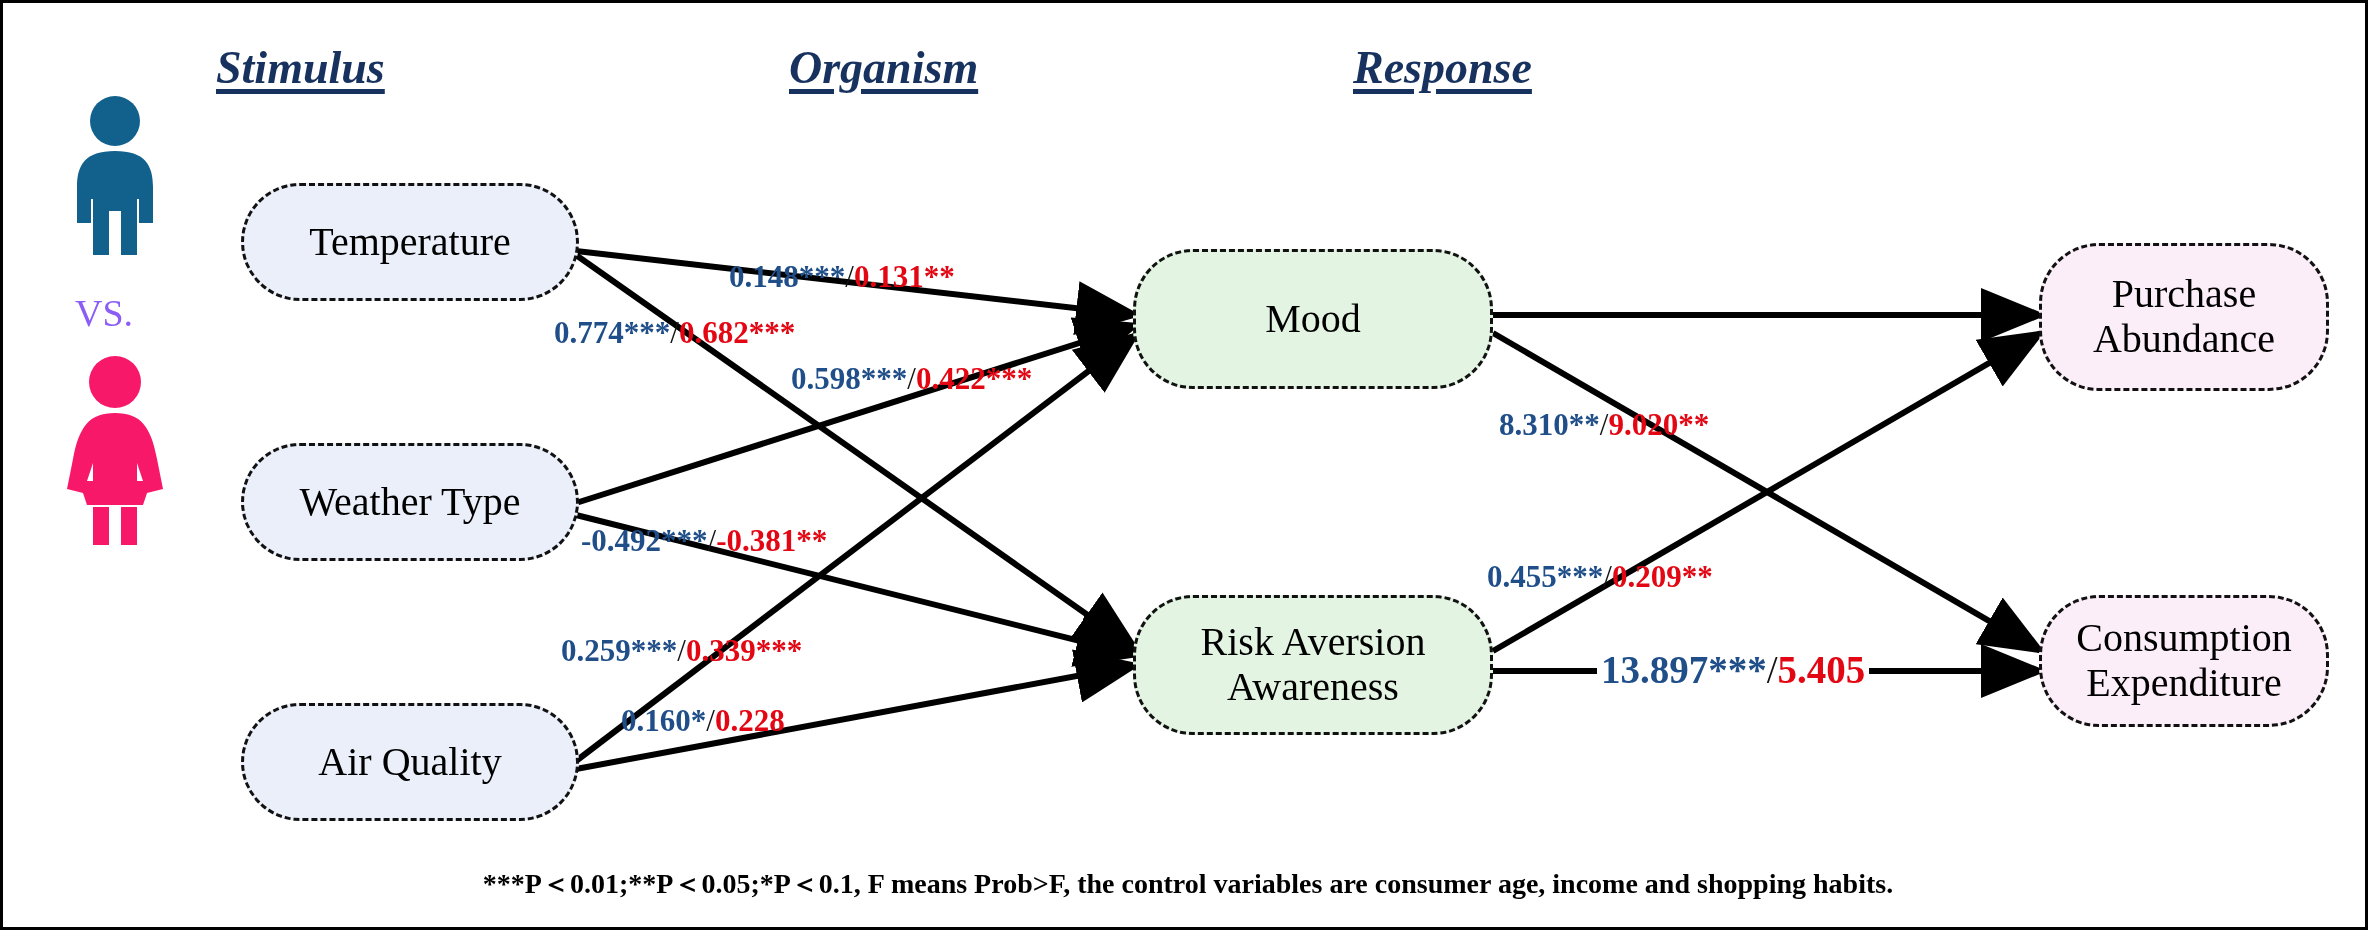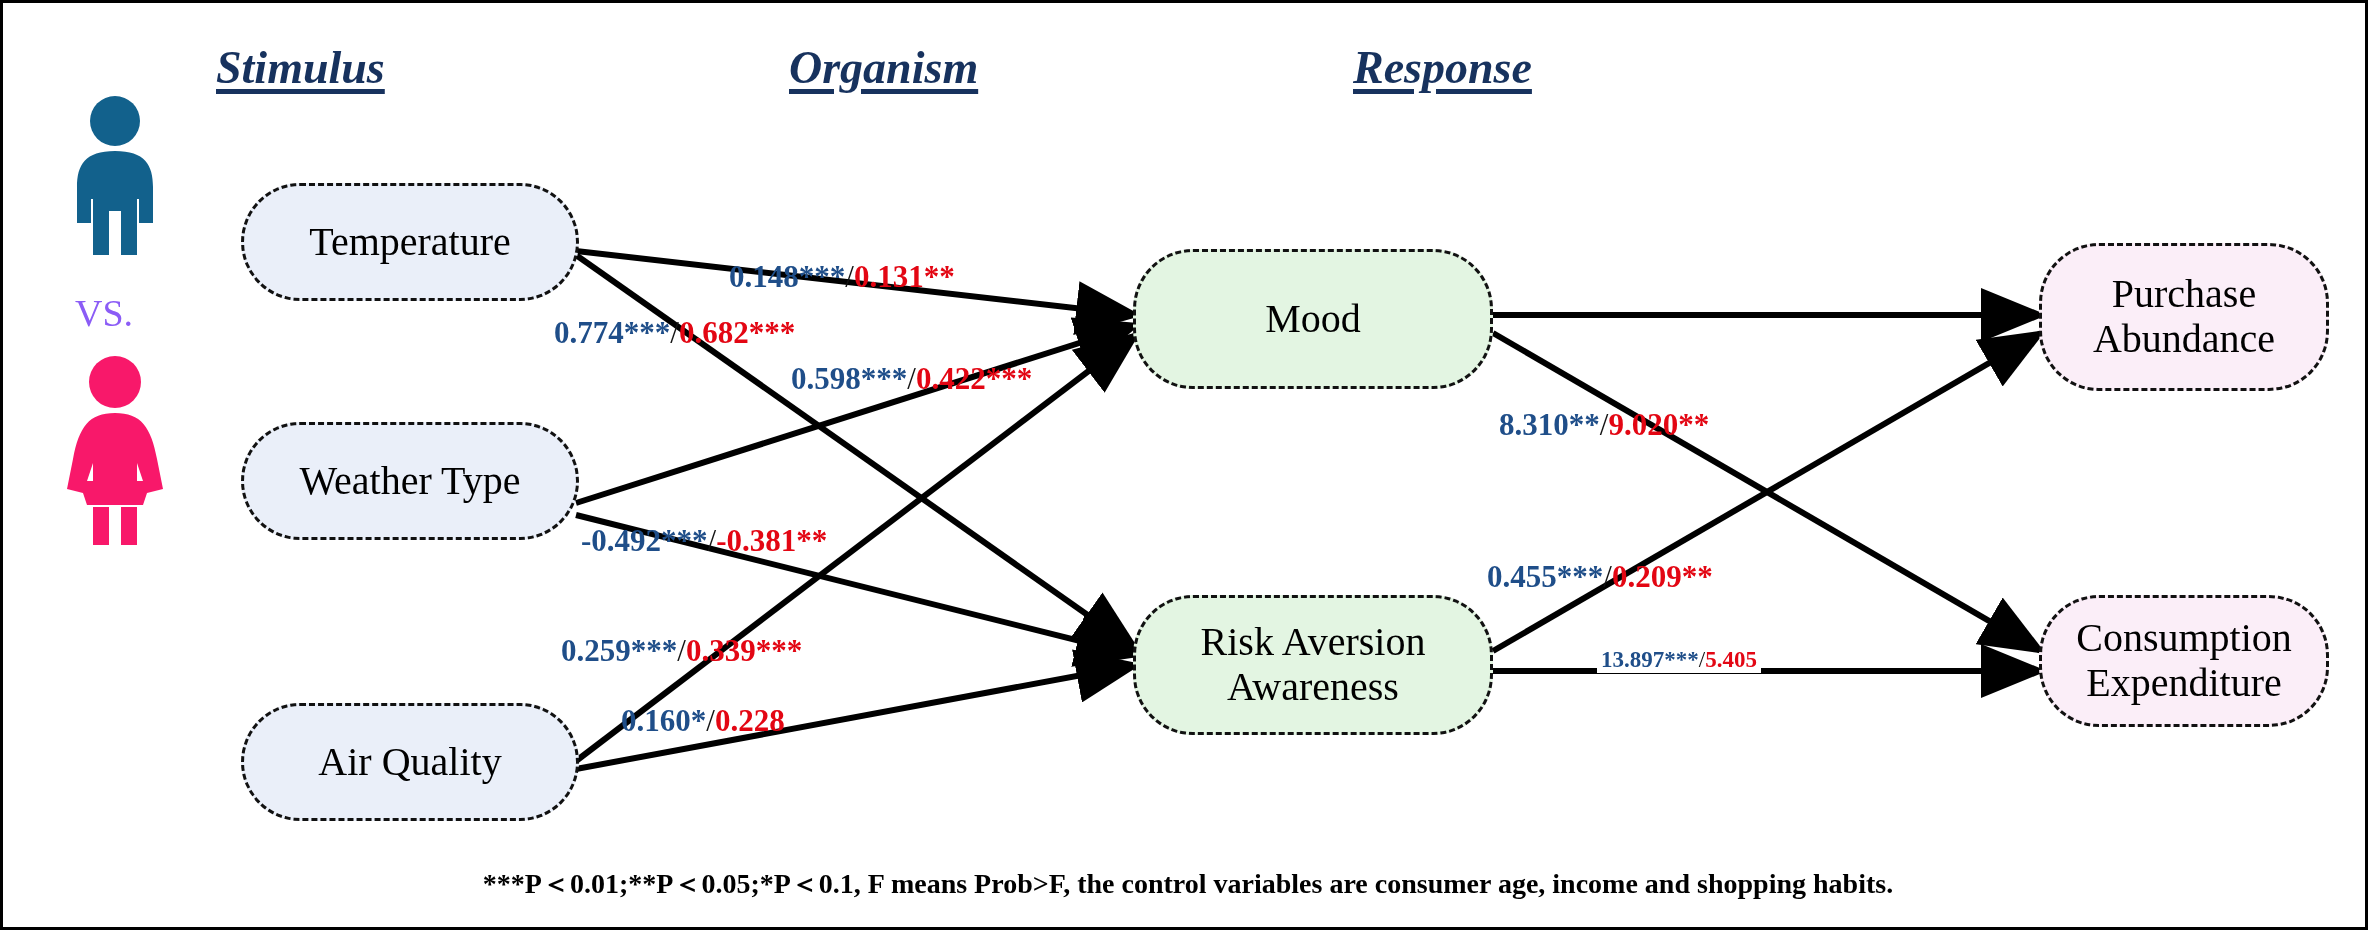--- a/index.html
+++ b/index.html
@@ -15,21 +15,21 @@
         align-items:center;justify-content:center;text-align:center;
         border:3px dashed #111;font-size:40px;color:#000;line-height:1.12;}
   .stim{background:#eaeff9;border-radius:60px;}
   .org {background:#e3f5e2;border-radius:60px;}
   .resp{background:#fbeef8;border-radius:60px;}
 
   .lbl{position:absolute;white-space:nowrap;font-size:31px;font-weight:bold;
        color:#1f4e89;letter-spacing:0px;}
   .lbl .sep{color:#111;font-weight:normal;}
   .lbl .red{color:#e30613;}
-  .lbl.bold{font-size:23px;}
+  .lbl.bold{font-size:39px;}
 
   .note{position:absolute;left:0;right:0;text-align:center;font-size:28px;
         color:#000;font-weight:bold;padding-left:8px;}
 
   .vs{position:absolute;font-size:38px;color:#8b5cf6;}
 
   svg.edges{position:absolute;left:0;top:0;width:2368px;height:930px;
             pointer-events:none;}
   .ppl{position:absolute;}
 </style>
@@ -79,21 +79,21 @@
 
       <line x1="1490" y1="330" x2="2038" y2="648"></line>
 
       <line x1="1490" y1="648" x2="2038" y2="330"></line>
 
       <line x1="1490" y1="668" x2="2038" y2="668"></line>
     </g>
   </svg>
 
   <div class="node stim" style="left:238px;top:180px;width:338px;height:118px;">Temperature</div>
-  <div class="node stim" style="left:238px;top:419px;width:338px;height:118px;">Weather Type</div>
+  <div class="node stim" style="left:238px;top:440px;width:338px;height:118px;">Weather Type</div>
   <div class="node stim" style="left:238px;top:700px;width:338px;height:118px;">Air Quality</div>
 
   <div class="node org" style="left:1130px;top:246px;width:360px;height:140px;">Mood</div>
   <div class="node org" style="left:1130px;top:592px;width:360px;height:140px;white-space:pre-line;">Risk Aversion
 Awareness</div>
 
   <div class="node resp" style="left:2036px;top:240px;width:290px;height:148px;white-space:pre-line;">Purchase
 Abundance</div>
   <div class="node resp" style="left:2036px;top:592px;width:290px;height:132px;white-space:pre-line;">Consumption
 Expenditure</div>

